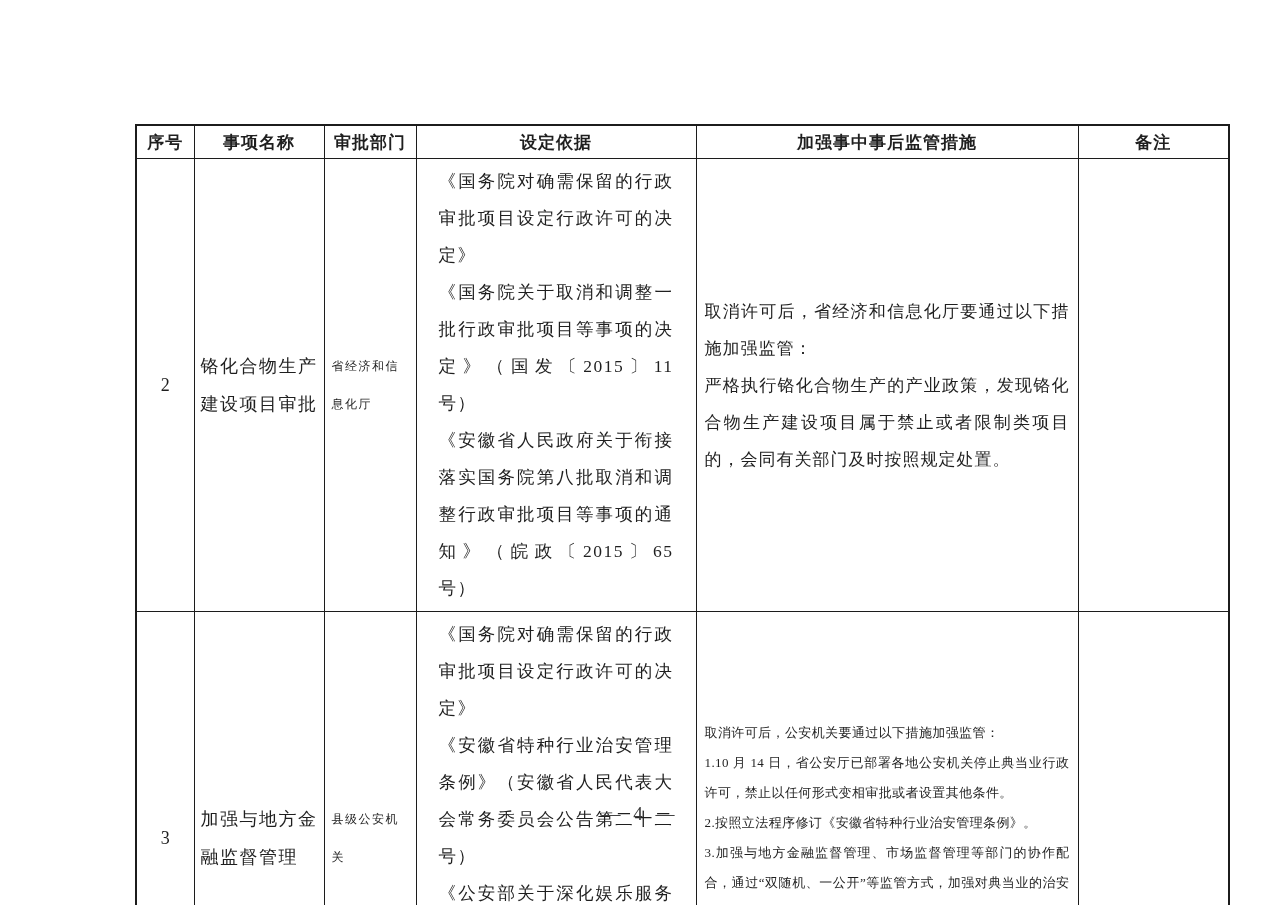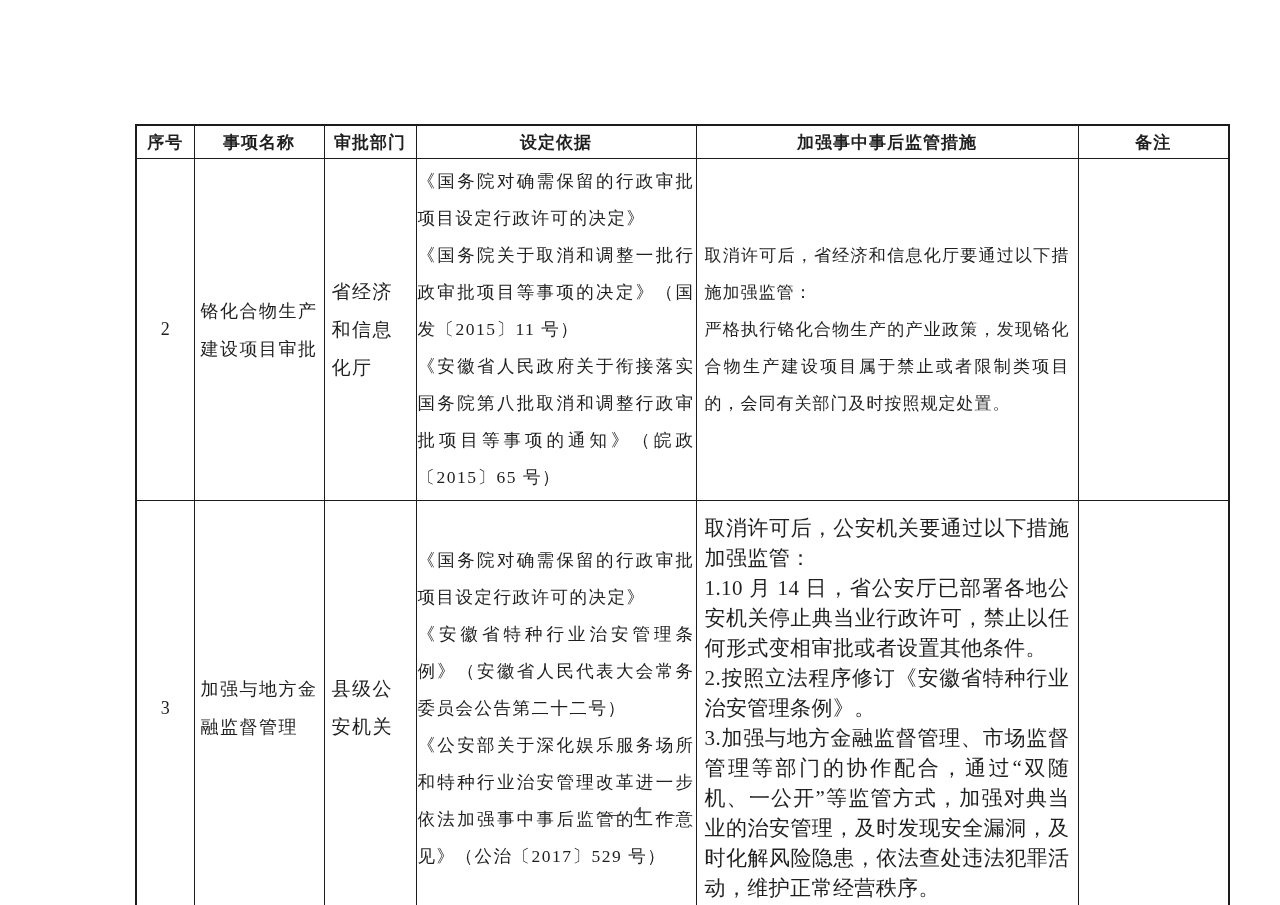--- a/index.html
+++ b/index.html
@@ -48,28 +48,28 @@
     font-size: 18px;
   }
   td.cell-name {
     text-align: left;
     font-size: 18px;
     letter-spacing: 1.5px;
     line-height: 38px;
     padding: 8px 6px;
   }
   td.cell-dept {
-    font-size: 19px;
+    font-size: 12px;
     letter-spacing: 1.5px;
     line-height: 38px;
     padding: 0 4px 0 7px;
     text-align: left;
   }
   td.cell-basis {
-    padding: 4px 1px;
+    padding: 4px 22px;
   }
   td.cell-basis p {
     margin: 0;
     font-size: 17.5px;
     letter-spacing: 1.5px;
     line-height: 37px;
     text-align: justify;
     text-justify: inter-character;
   }
   td.cell-measures {
@@ -79,21 +79,21 @@
     margin: 0;
     text-align: justify;
     text-justify: inter-character;
   }
   tr.data-row-2 td.cell-measures p {
     font-size: 17px;
     letter-spacing: 1px;
     line-height: 37px;
   }
   tr.data-row-3 td.cell-measures p {
-    font-size: 21px;
+    font-size: 13px;
     letter-spacing: 0.4px;
     line-height: 30px;
   }
   td.cell-remark { }
 
   .page-footer {
     position: absolute;
     top: 803px;
     left: 0;
     width: 1280px;

